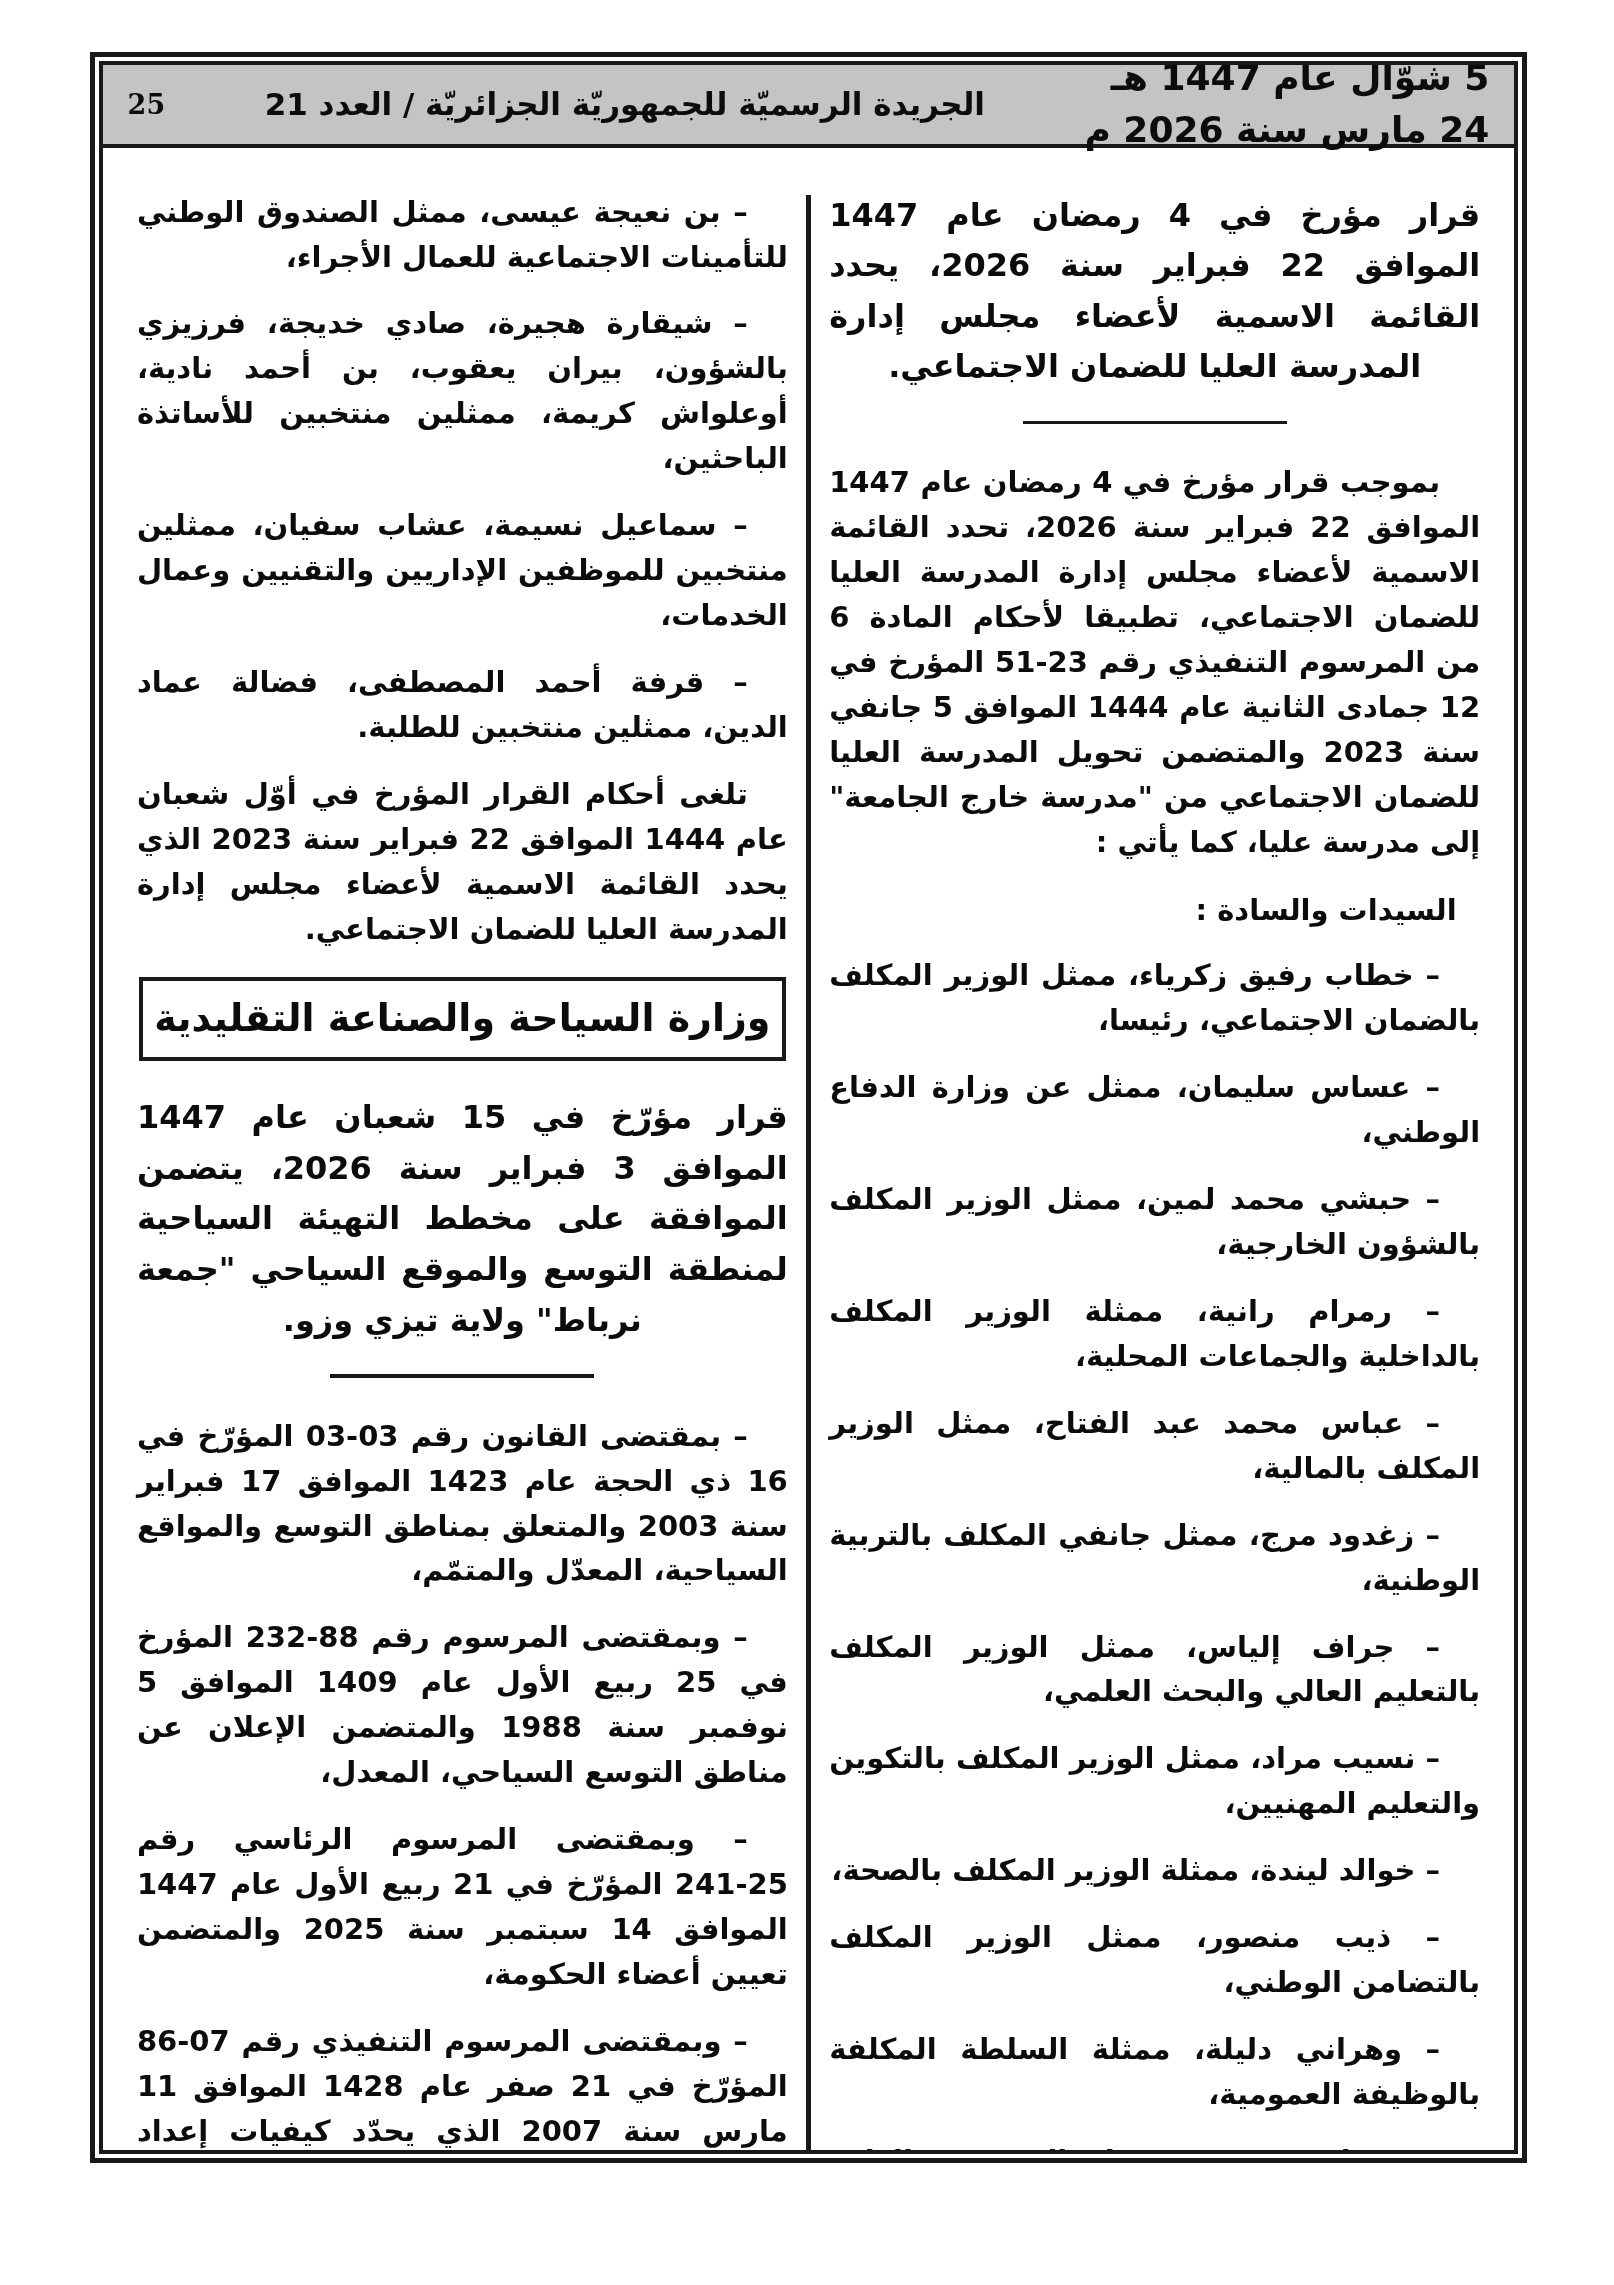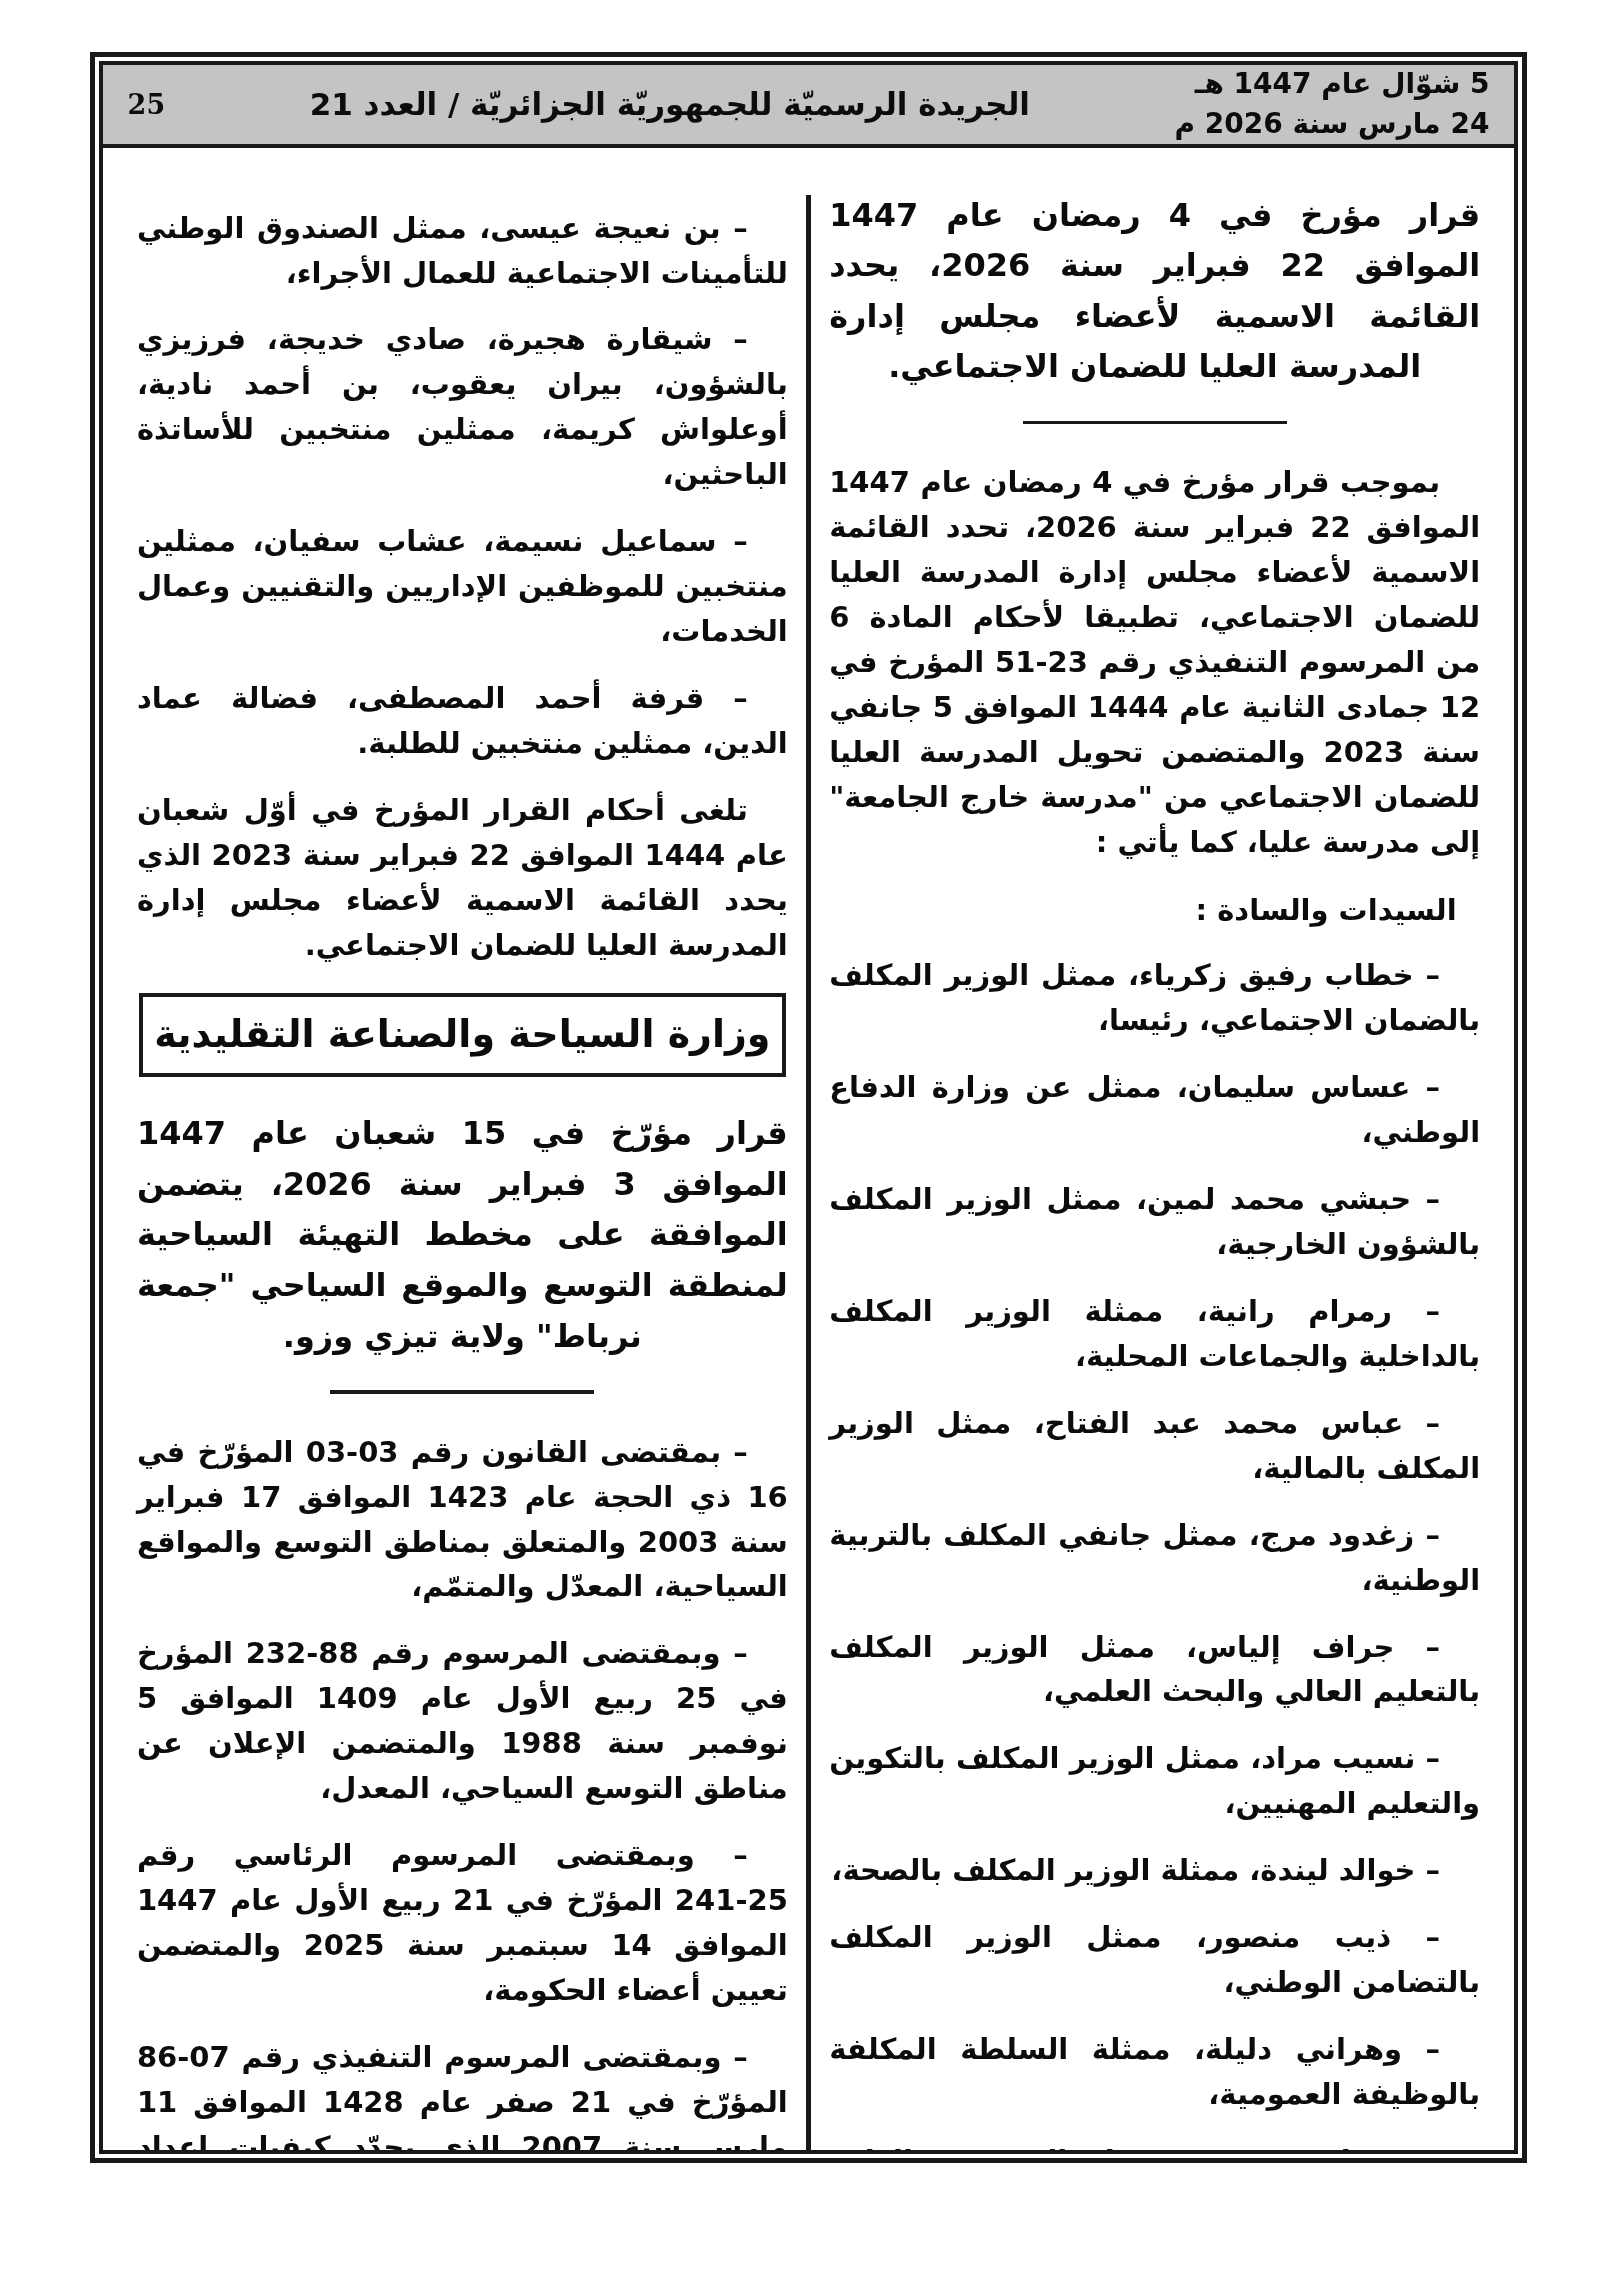--- a/index.html
+++ b/index.html
@@ -12,38 +12,38 @@
     box-sizing:border-box; border:5.4px solid #191919; padding:3.6px;
     direction:rtl; display:flex; background:#ffffff;
   }
   .page-inner {
     flex:1; border:4.5px solid #191919; display:flex; flex-direction:column; overflow:hidden;
   }
   .header-band {
     flex:0 0 83px; height:83px; background:#c3c5c4; border-bottom:4.5px solid #191919;
     display:flex; align-items:center; padding:0 25px; box-sizing:border-box; font-weight:bold;
   }
-  .header-dates { text-align:right; font-size:28px; line-height:1.45; white-space:nowrap; }
+  .header-dates { text-align:right; font-size:36px; line-height:1.45; white-space:nowrap; }
   .header-title { flex:1; text-align:center; font-size:31px; padding:0 11px; }
   .header-pagenum { font-size:27px; font-family:"DejaVu Serif", serif; }
   .content { flex:1; display:flex; padding:0 16.3px; overflow:hidden; }
   .column {
     flex:1; padding:42px 18px 7.2px; overflow:hidden;
     font-size:29px; line-height:1.55; font-weight:bold; text-align:justify;
   }
   .col-divider { flex:0 0 5.4px; background:#191919; margin-top:47px; }
   .decree-heading {
     font-size:32px; line-height:1.58; margin:0;
     text-align:justify; text-align-last:center;
   }
   .sep-rule { width:264px; height:3.6px; background:#191919; margin:29px auto 36px; }
   .paragraph { margin:0 0 23.5px; text-indent:40px; }
   .salutation { margin:22px 0 20px; text-indent:23.5px; }
   .doc-list { list-style:none; margin:0; padding:0; }
-  .doc-list li { margin:16px 0 22px; text-indent:40px; }
+  .doc-list li { margin:0 0 22px; text-indent:40px; }
   .ministry-banner {
     border:4.5px solid #191919; margin:25px 1.8px 31px; padding:12.7px 7.2px;
     text-align:center; font-size:38px; line-height:1.35;
   }
   .minister-intro { margin:0 0 25px; text-indent:40px; }
 </style>
 </head>
 <body>
 
 <div class="page-frame">

